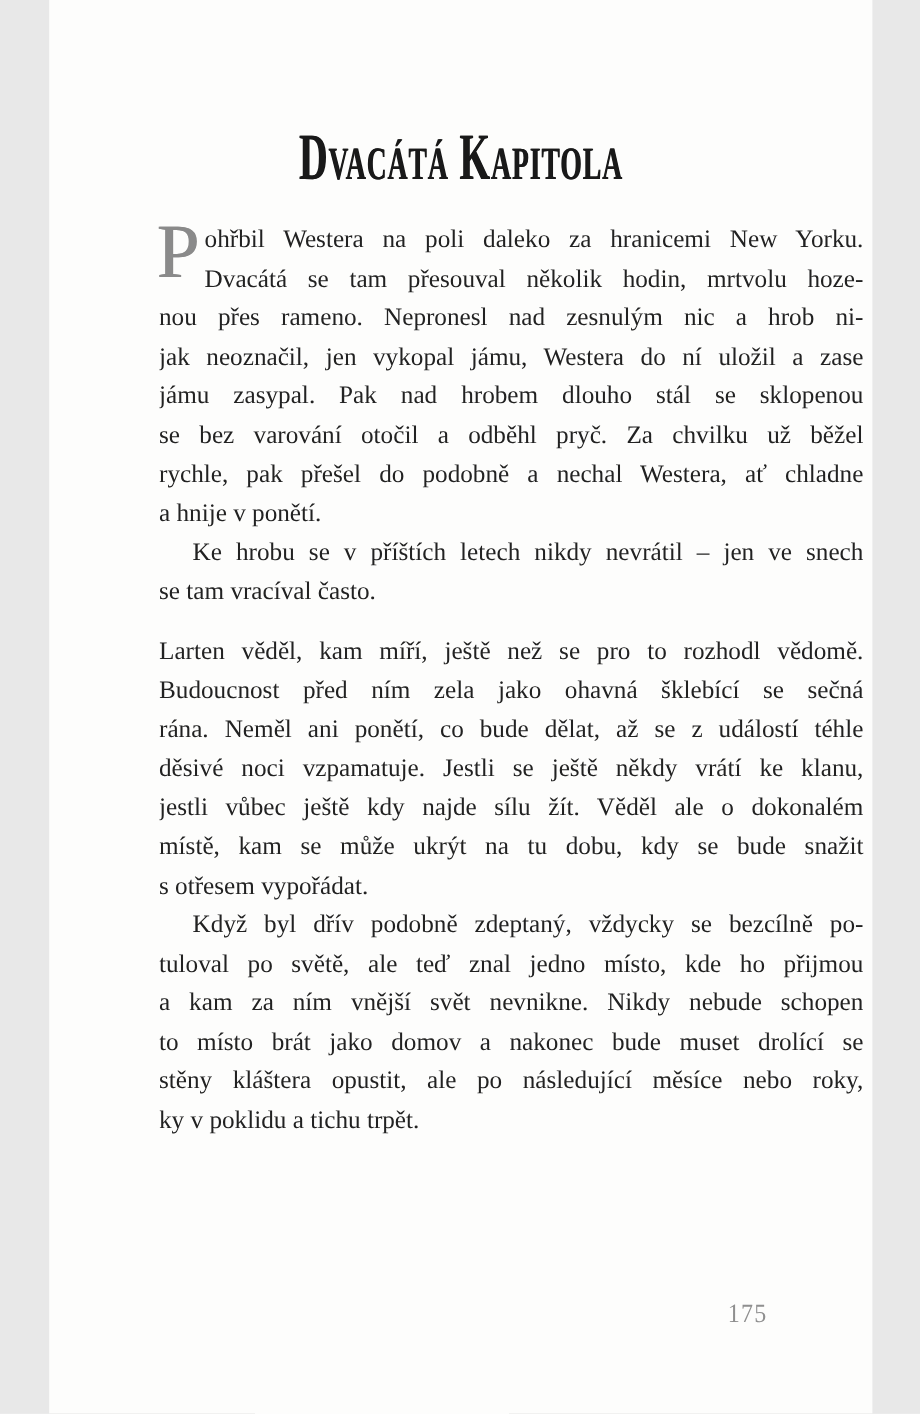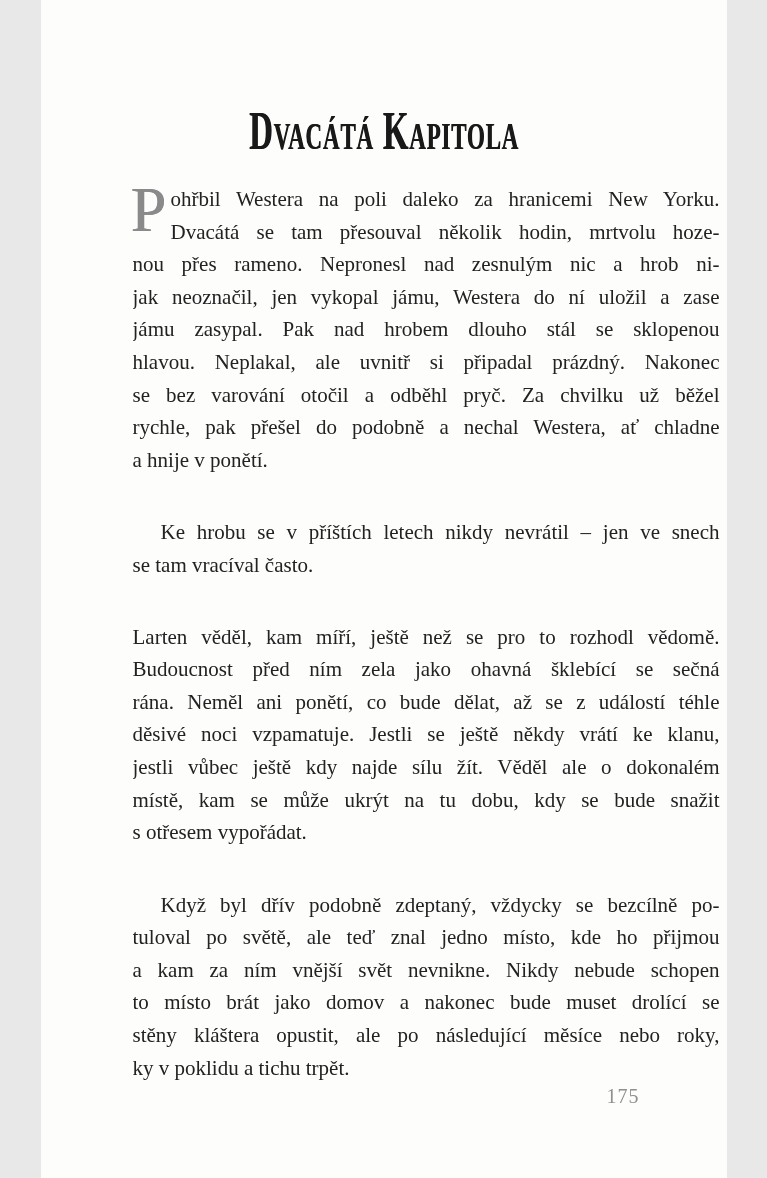--- a/index.html
+++ b/index.html
@@ -40,37 +40,36 @@
     left: 92px;
     width: 587px;
     font-size: 21px;
     line-height: 32.6px;
     color: #222222;
   }
   .paragraph {
     position: relative;
   }
   .paragraph.section-break {
-    margin-top: 39px;
+    margin-top: 17px;
   }
   .line {
     text-align: justify;
     text-align-last: justify;
     height: 32.6px;
     overflow: hidden;
     white-space: nowrap; 
   }
   
   .line { white-space: normal; }
   .line.last {
     text-align-last: left;
   }
   .line.indent {
     padding-left: 28px;
-    margin-top: 40px;
   }
   .line.drop-offset {
     padding-left: 38px;
   }
   .drop-cap {
     position: absolute;
     left: -2px;
     top: -3px;
     font-size: 64px;
     line-height: 60px;
@@ -96,21 +95,20 @@
   <h1 class="chapter-title">Dvacátá kapitola</h1>
 
   <div class="body-text">
       <div class="paragraph">
         <span class="drop-cap">P</span>
         <div class="line drop-offset">ohřbil Westera na poli daleko za hranicemi New Yorku.</div>
         <div class="line drop-offset">Dvacátá se tam přesouval několik hodin, mrtvolu hoze-</div>
         <div class="line">nou přes rameno. Nepronesl nad zesnulým nic a hrob ni-</div>
         <div class="line">jak neoznačil, jen vykopal jámu, Westera do ní uložil a zase</div>
         <div class="line">jámu zasypal. Pak nad hrobem dlouho stál se sklopenou</div>
-        <div class="line">hlavou. Neplakal, ale uvnitř si připadal prázdný. Nakonec</div>
         <div class="line">se bez varování otočil a odběhl pryč. Za chvilku už běžel</div>
         <div class="line">rychle, pak přešel do podobně a nechal Westera, ať chladne</div>
         <div class="line last">a hnije v ponětí.</div>
       </div>
       <div class="paragraph">
         <div class="line indent">Ke hrobu se v příštích letech nikdy nevrátil – jen ve snech</div>
         <div class="line last">se tam vracíval často.</div>
       </div>
       <div class="paragraph section-break">
         <div class="line">Larten věděl, kam míří, ještě než se pro to rozhodl vědomě.</div>

